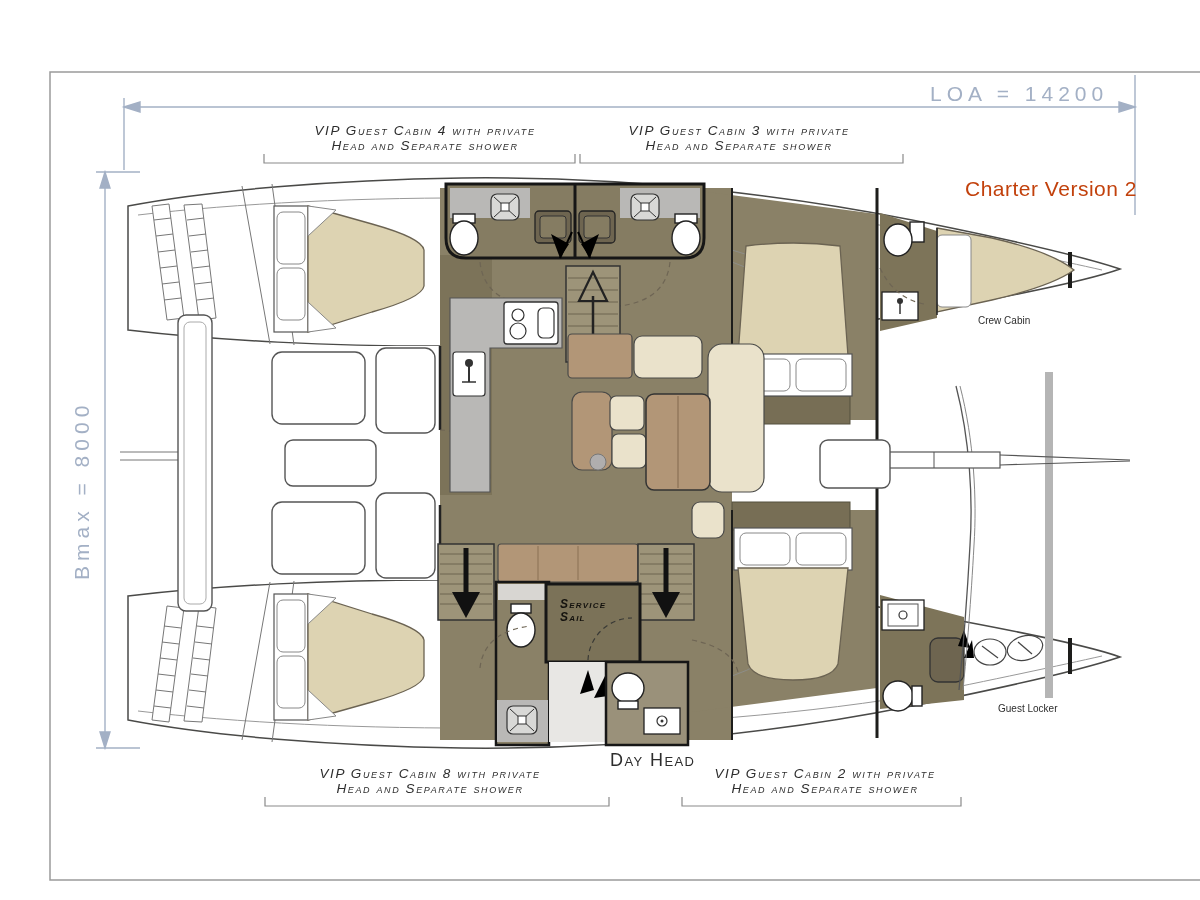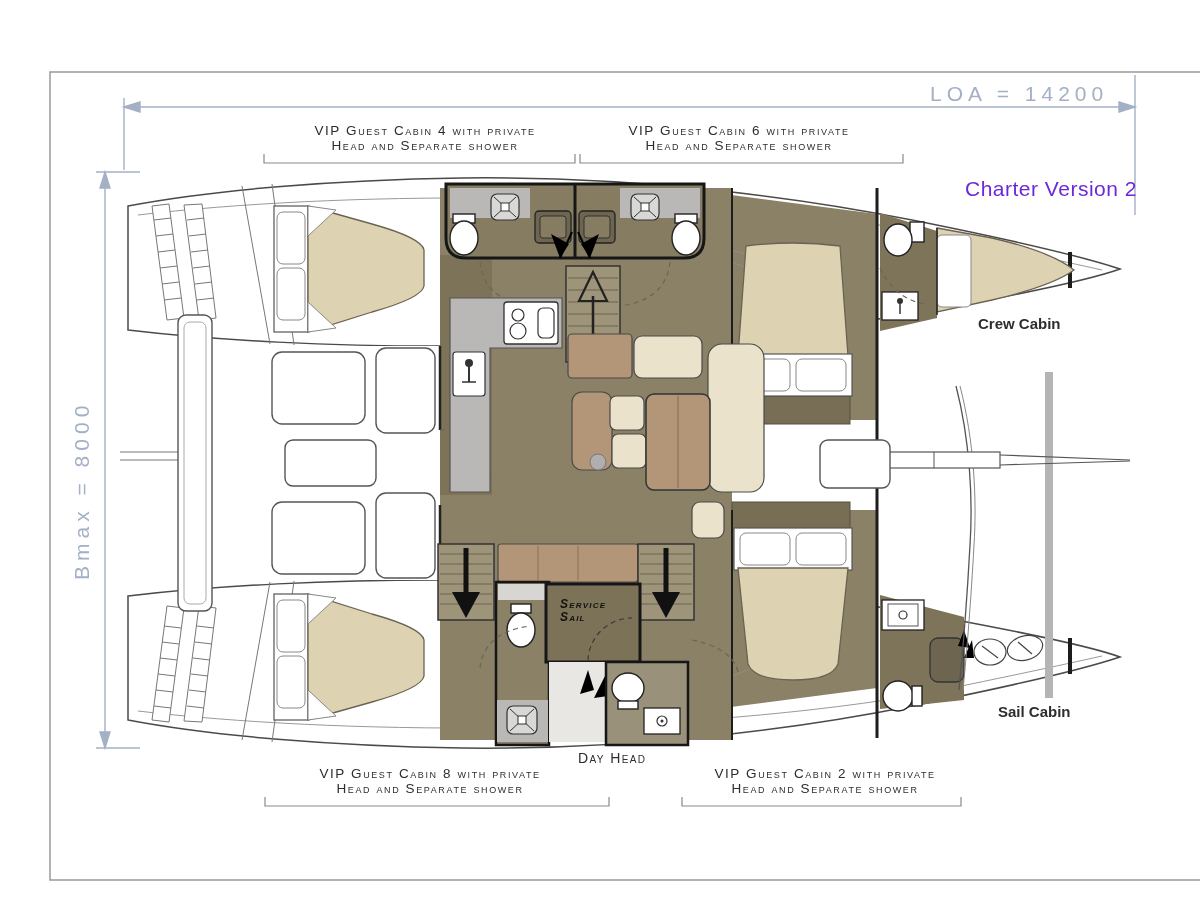--- a/index.html
+++ b/index.html
@@ -3,24 +3,24 @@
 <meta charset="utf-8">
 <style>
   html,body{margin:0;padding:0;background:#fff;}
   .canvas{position:relative;width:1200px;height:900px;background:#ffffff;overflow:hidden;
           font-family:"Liberation Sans", sans-serif;margin-left:32px;}
   .plan-svg{position:absolute;left:0;top:0;}
   .lbl{position:absolute;color:#2b2b2b;}
   .dim-lbl{color:#a3b0c5;font-size:21px;letter-spacing:5px;white-space:nowrap;}
   .bmax{transform:rotate(-90deg);transform-origin:0 0;}
   .cabin-lbl{width:400px;text-align:center;font-size:13.5px;line-height:15px;
-             font-variant:small-caps;letter-spacing:1.6px;font-weight:500;color:#2d2d2d;white-space:nowrap;}
-  .room-lbl{font-size:15px;color:#2d2d2d;white-space:nowrap;font-weight:bold;}
+             font-variant:small-caps;letter-spacing:1.6px;font-weight:500;color:#2d2d2d;white-space:nowrap;font-style:italic;}
+  .room-lbl{font-size:10px;color:#2d2d2d;white-space:nowrap;}
   .sc{font-variant:small-caps;letter-spacing:1.4px;font-weight:500;}
-  .version-lbl{font-size:21px;color:#6d28d9;letter-spacing:0.5px;white-space:nowrap;}
+  .version-lbl{font-size:21px;color:#c2410c;letter-spacing:0.5px;white-space:nowrap;}
   .service-lbl{font-size:12px;line-height:13px;color:#14120e;font-variant:small-caps;
                letter-spacing:1.2px;font-weight:600;}
 </style>
 </head>
 <body>
 
 <div class="canvas">
 
 <svg class="plan-svg" width="1200" height="900" viewBox="0 0 1200 900">
 
@@ -390,38 +390,38 @@
 <div class="lbl dim-lbl bmax" style="left:38px;top:580px;">Bmax = 8000</div>
 
 <div class="lbl version-lbl" style="left:933px;top:177px;">Charter Version 2</div>
 
 <div class="lbl cabin-lbl" style="left:193px;top:123px;">
   <span>VIP Guest Cabin 4 with private</span><br>
   <span>Head and Separate shower</span>
 </div>
 
 <div class="lbl cabin-lbl" style="left:507px;top:123px;">
-  <span>VIP Guest Cabin 6 with private</span><br>
+  <span>VIP Guest Cabin 3 with private</span><br>
   <span>Head and Separate shower</span>
 </div>
 
 <div class="lbl cabin-lbl" style="left:198px;top:766px;">
   <span>VIP Guest Cabin 8 with private</span><br>
   <span>Head and Separate shower</span>
 </div>
 
 <div class="lbl cabin-lbl" style="left:593px;top:766px;">
   <span>VIP Guest Cabin 2 with private</span><br>
   <span>Head and Separate shower</span>
 </div>
 
-<div class="lbl room-lbl sc" style="left:546px;top:750px;font-size:14px;">Day Head</div>
+<div class="lbl room-lbl sc" style="left:578px;top:750px;font-size:18px;">Day Head</div>
 
 <div class="lbl room-lbl" style="left:946px;top:315px;">Crew Cabin</div>
 
-<div class="lbl room-lbl" style="left:966px;top:703px;">Sail Cabin</div>
+<div class="lbl room-lbl" style="left:966px;top:703px;">Guest Locker</div>
 
 <div class="lbl service-lbl" style="left:528px;top:598px;font-style:italic;">
   <span>Service</span><br>
   <span>Sail</span>
 </div>
 
 </div>
 
 </body></html>

